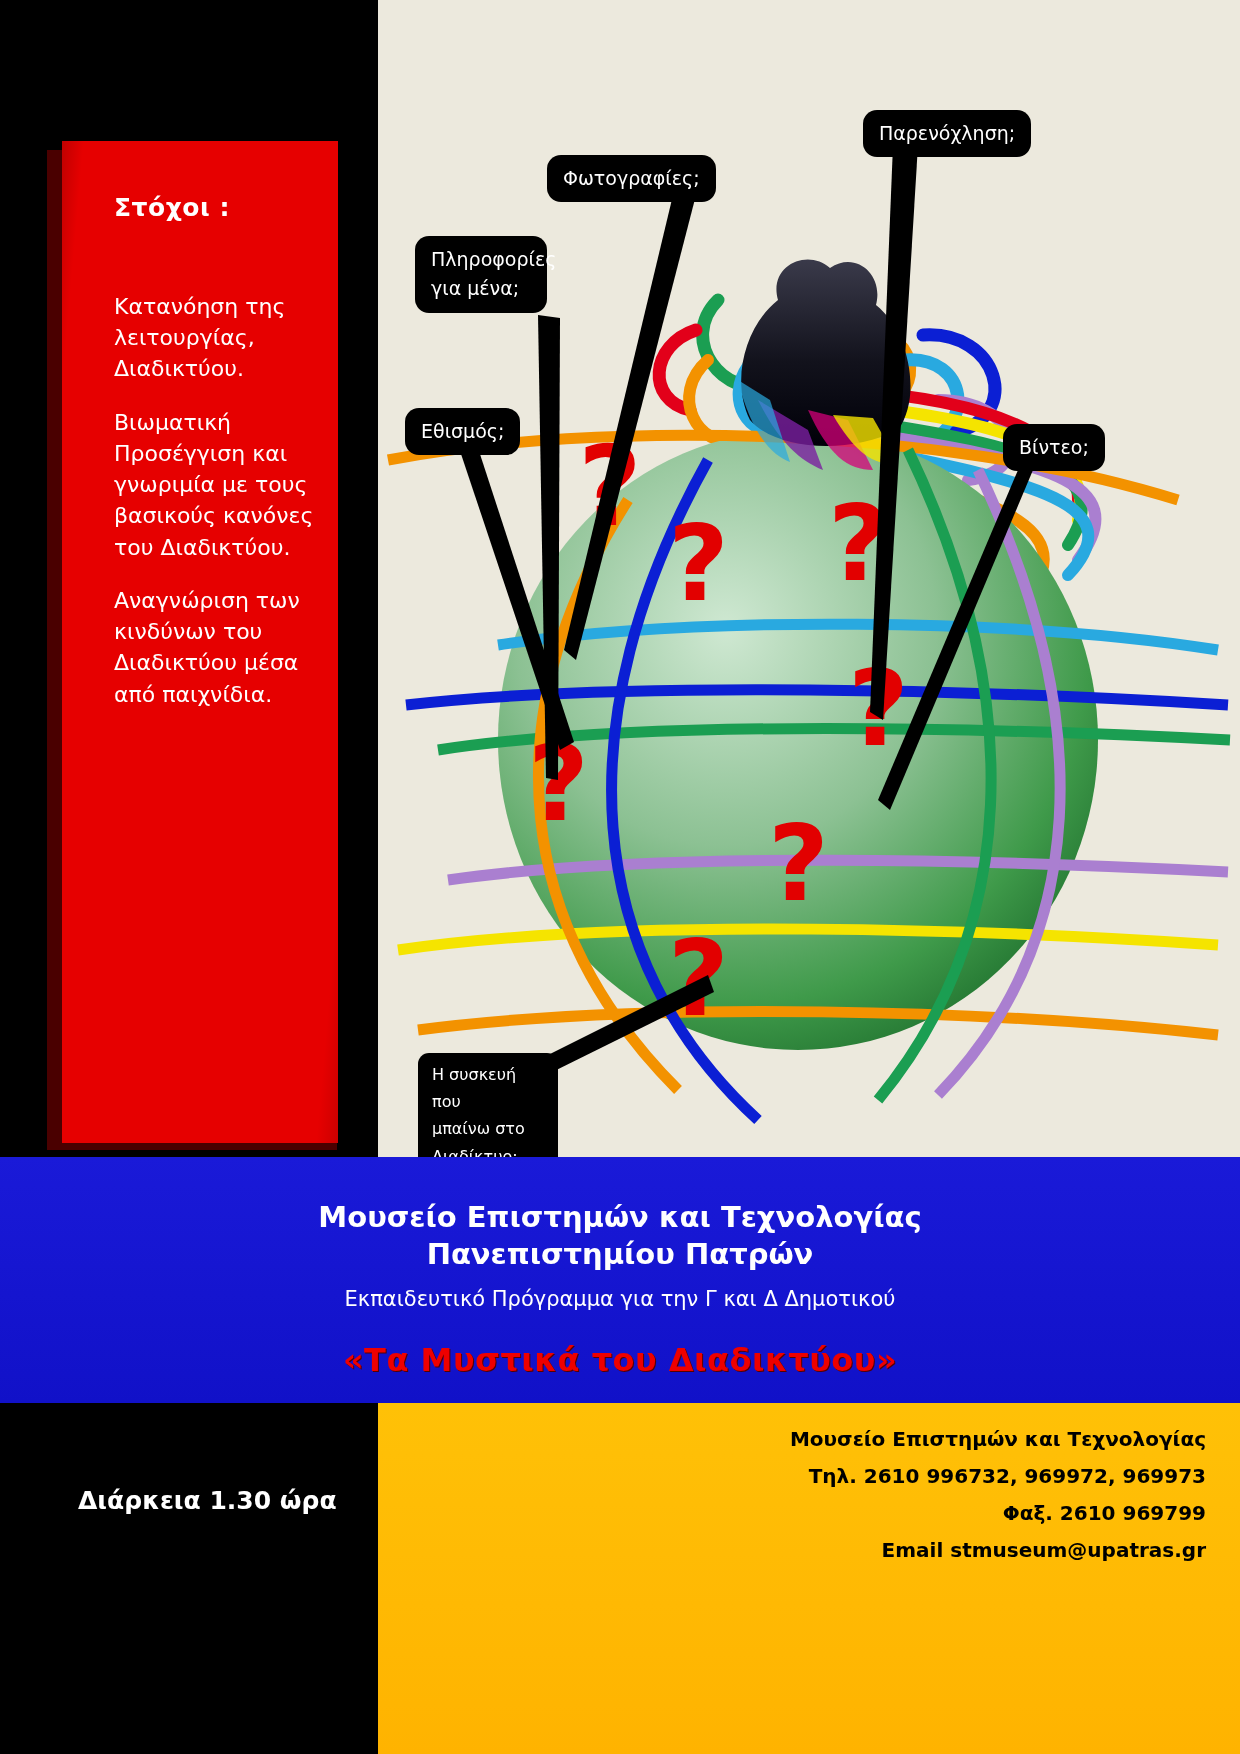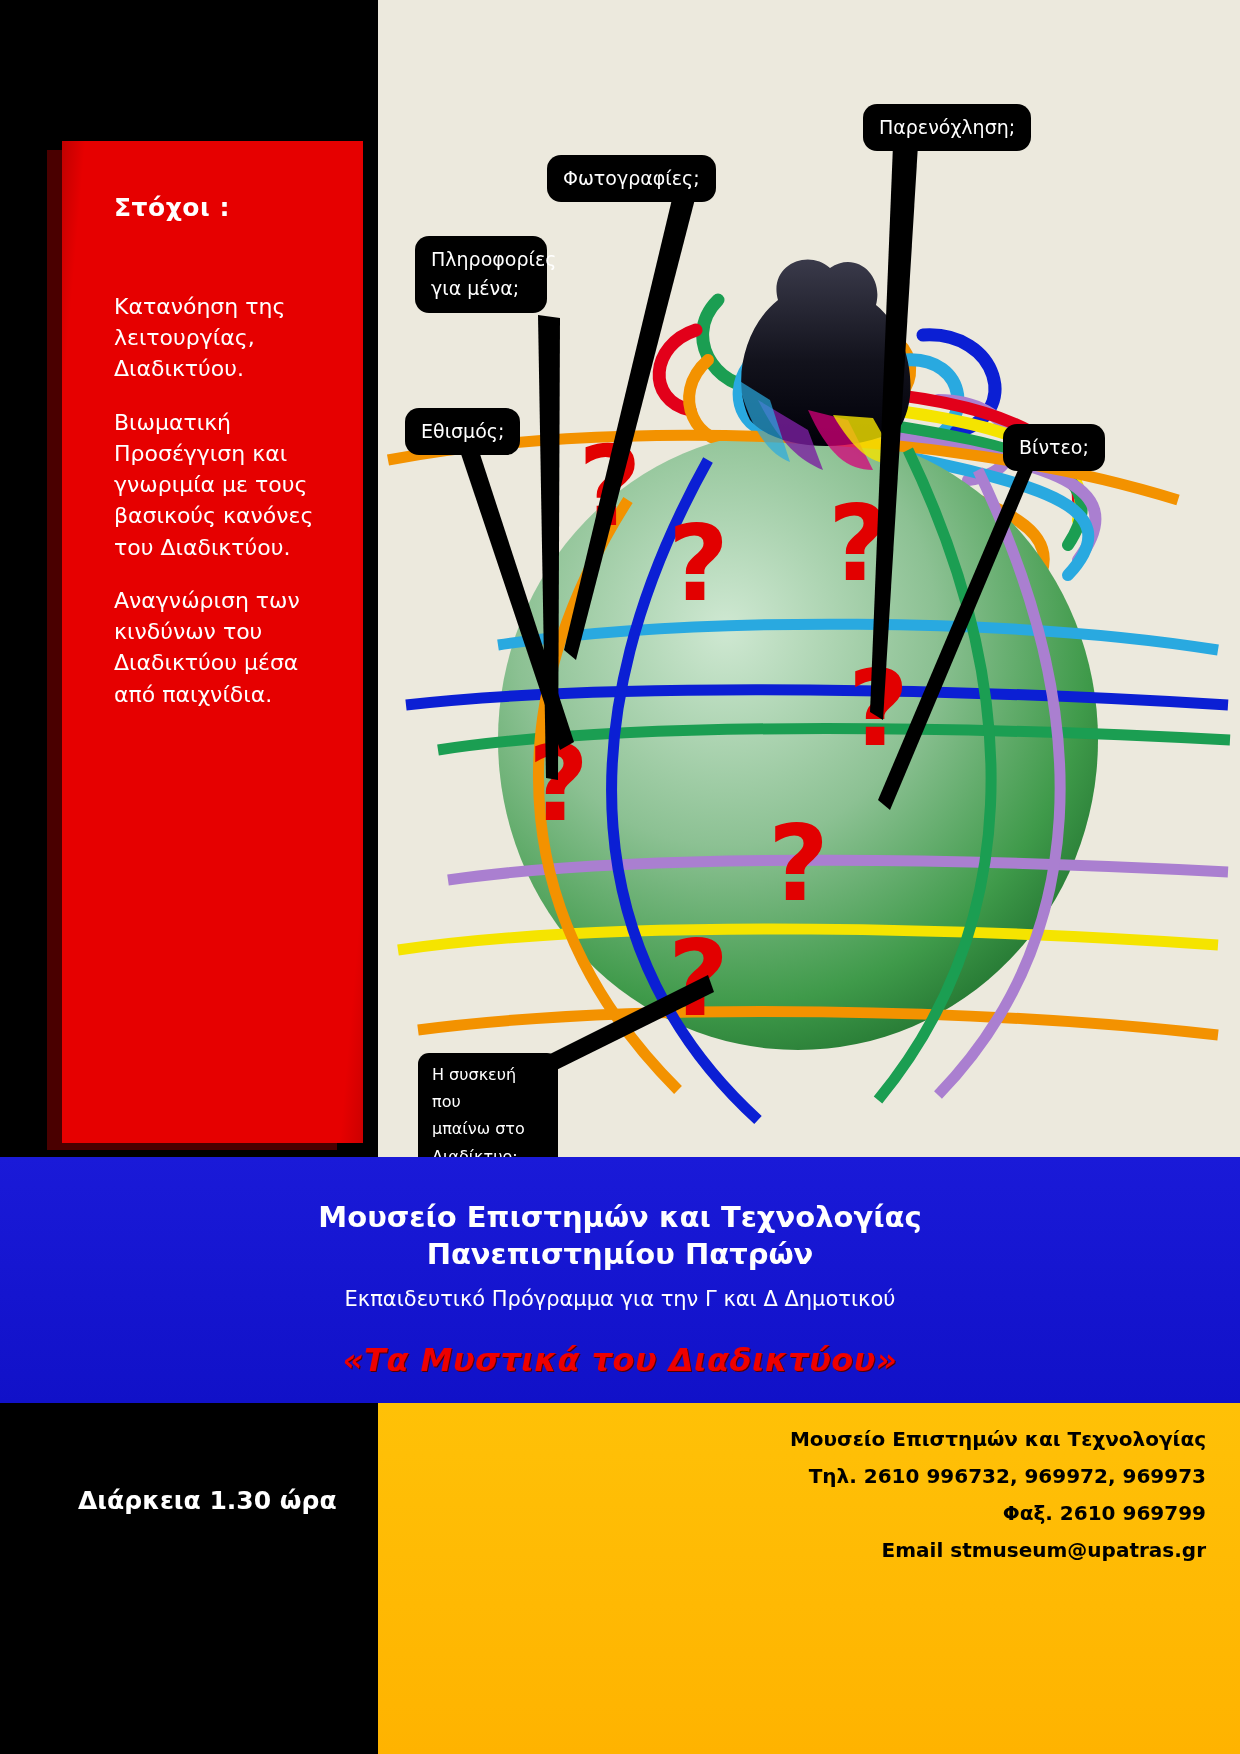--- a/index.html
+++ b/index.html
@@ -28,21 +28,21 @@
   
   .red-shadow {
     position: absolute;
     left: 47px; top: 150px;
     width: 290px; height: 1000px;
     background: #4a0000;
   }
   .red-box {
     position: absolute;
     left: 62px; top: 141px;
-    width: 301px; height: 1002px;
+    width: 276px; height: 1002px;
     background: #e00000;
     background: linear-gradient(95deg,#c00000 0%, #e60000 6%, #e60000 94%, #cc0000 100%);
   }
   .red-box .goals-title {
     position: absolute;
     left: 52px; top: 52px;
     font-size: 25px; font-weight: bold; color: #ffffff;
     letter-spacing: .5px;
   }
   .red-box .goals-list {
@@ -96,21 +96,20 @@
     margin-top: 14px;
     font-size: 21px;
     text-align: center;
   }
   .blue-band .title-main {
     margin-top: 30px;
     font-size: 32px; font-weight: bold;
     color: #ee0000;
     letter-spacing: .5px;
     text-shadow: 1px 1px 0 #550000;
-    font-style: italic;
   }
 
   
   .bottom-strip {
     position: absolute;
     left: 0px; top: 1403px;
     width: 1240px; height: 351px;
     background: #000000;
   }
   .orange-box {
@@ -225,21 +224,21 @@
 
     <svg class="tail" style="left:0;top:0;width:862px;height:1157px;background:none;">
       <polygon points="515,145 540,145 505,720 492,712" fill="#000"></polygon>
       <polygon points="295,195 318,195 198,660 186,650" fill="#000"></polygon>
       <polygon points="160,315 182,318 180,780 168,778" fill="#000"></polygon>
       <polygon points="80,445 100,448 196,742 182,750" fill="#000"></polygon>
       <polygon points="640,470 655,470 512,810 500,800" fill="#000"></polygon>
       <polygon points="146,1086 156,1062 330,975 336,992" fill="#000"></polygon>
     </svg>
 
-    <div class="bubble" style="left:485px; top:104px;">Παρενόχληση;</div>
+    <div class="bubble" style="left:485px; top:110px;">Παρενόχληση;</div>
 
     <div class="bubble" style="left:169px; top:155px;">Φωτογραφίες;</div>
 
     <div class="bubble" style="left:37px; top:236px; width:132px;">Πληροφορίες
 για μένα;</div>
 
     <div class="bubble" style="left:27px; top:408px;">Εθισμός;</div>
 
     <div class="bubble" style="left:625px; top:424px;">Βίντεο;</div>
 

